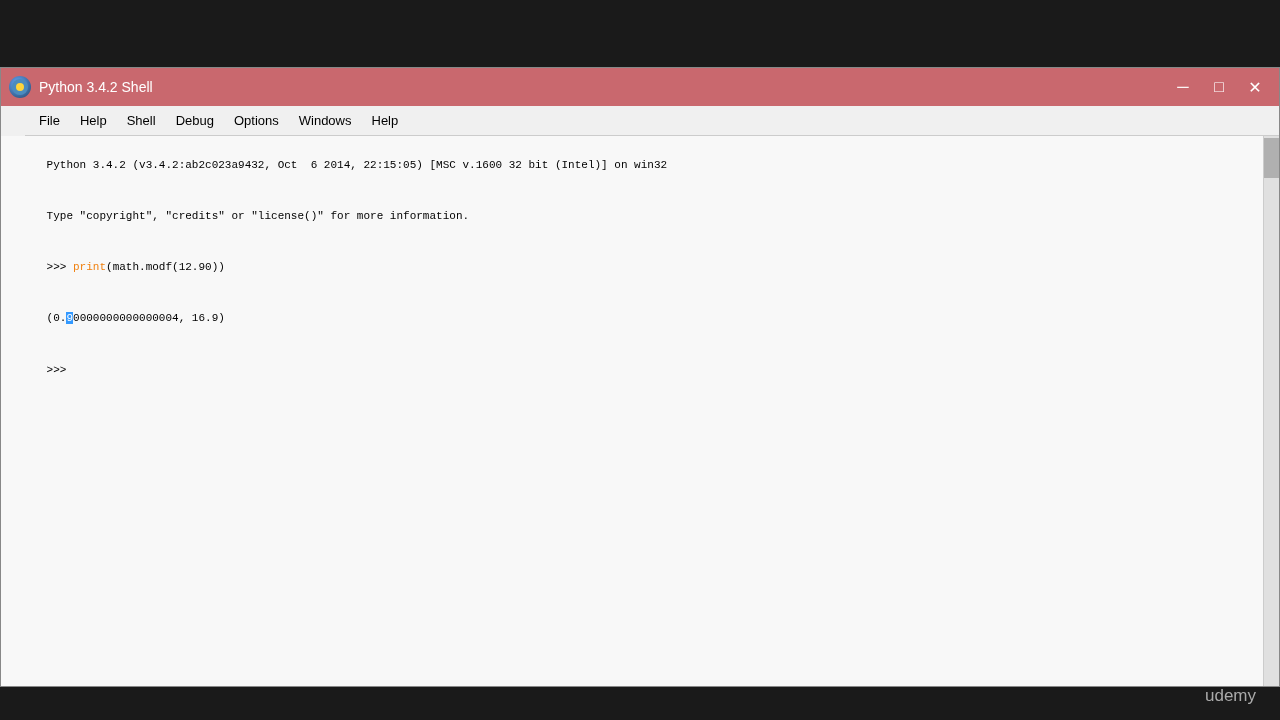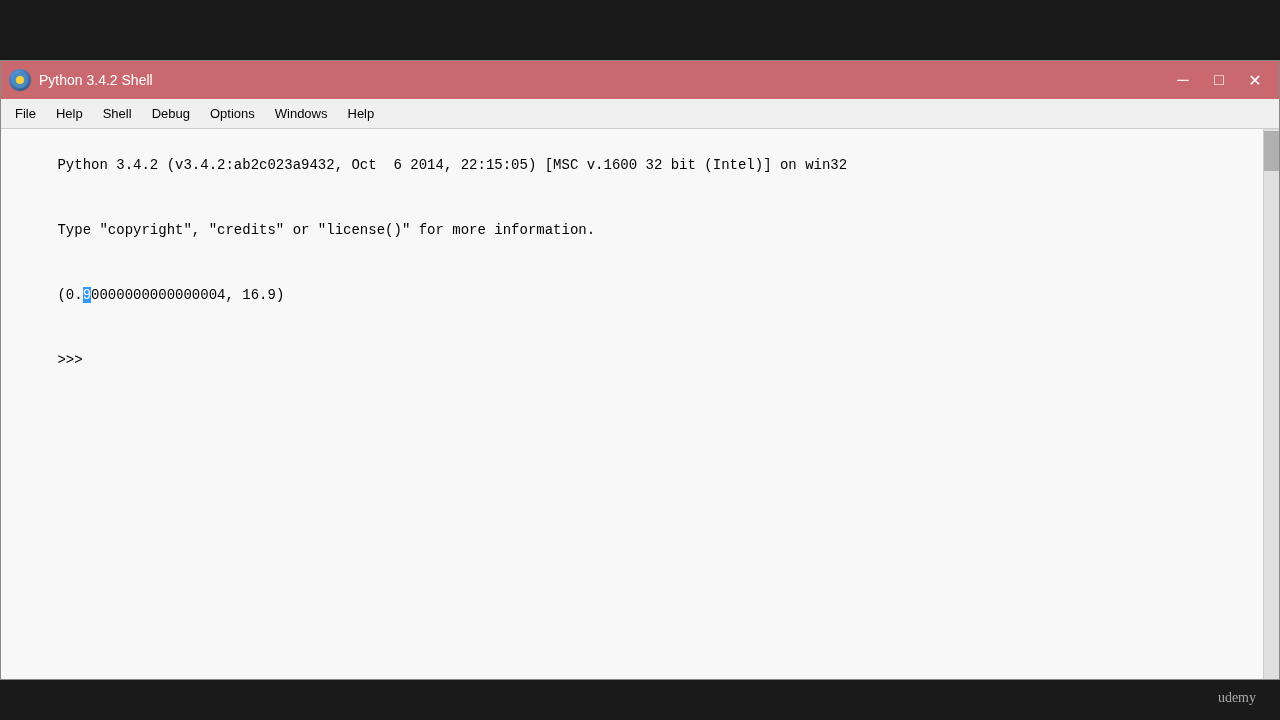--- a/index.html
+++ b/index.html
@@ -10,21 +10,21 @@
       overflow: hidden;
       font-family: 'Courier New', Courier, monospace;
     }
     .taskbar-top {
       width: 100%;
       height: 60px;
       background: #1a1a1a;
     }
     .window {
       position: absolute;
-      top: 60px;
+      top: 67px;
       left: 0;
       width: 1280px;
       height: 620px;
       background: #f0f0f0;
       border: 1px solid #888;
       display: flex;
       flex-direction: column;
     }
     .title-bar {
       background: #c9686e;
@@ -76,35 +76,36 @@
       font-family: 'Segoe UI', Arial, sans-serif;
     }
     .menu-bar {
       background: #f0f0f0;
       height: 30px;
       display: flex;
       align-items: center;
       padding: 0 4px;
       border-bottom: 1px solid #ccc;
       flex-shrink: 0;
+      margin-left: 24px;
     }
     .menu-item {
       padding: 4px 10px;
       font-family: 'Segoe UI', Arial, sans-serif;
       font-size: 13px;
       cursor: pointer;
       color: #000;
     }
     .shell-content {
       flex: 1;
       background: #f8f8f8;
       padding: 4px 6px;
       overflow: hidden;
       position: relative;
-      font-size: 14px;
+      font-size: 11px;
       line-height: 1.55;
       color: #000;
     }
     .line {
       white-space: pre;
     }
     .line-info {
       color: #000;
     }
     .line-prompt {
@@ -132,22 +133,22 @@
       height: 40px;
       background: #b0b0b0;
       position: absolute;
       top: 2px;
     }
     .watermark {
       position: absolute;
       bottom: 14px;
       right: 24px;
       color: #aaa;
-      font-family: Liberation Serif, serif;
-      font-size: 14px;
+      font-family: Liberation Sans, sans-serif;
+      font-size: 17px;
     }
   </style>
 </head>
 <body>
 
 <div class="taskbar-top"></div>
 
 <div class="window">
 
   <div class="title-bar">
@@ -177,20 +178,23 @@
     <span class="menu-item">Help</span>
   </div>
 
   <div class="shell-content">
     <div class="line line-info">
       <span>Python 3.4.2 (v3.4.2:ab2c023a9432, Oct  6 2014, 22:15:05) [MSC v.1600 32 bit (Intel)] on win32</span>
     </div>
     <div class="line line-info">
       <span>Type "copyright", "credits" or "license()" for more information.</span>
     </div>
+    <div class="line line-prompt">
+      <span>&gt;&gt;&gt; </span><span class="kw">print</span><span>(math.modf(12.90))</span>
+    </div>
     <div class="line result-line">
       <span>(0.</span><span class="highlight-blue">9</span><span>0000000000000004, 16.9)</span>
     </div>
     <div class="line line-prompt">
       <span>&gt;&gt;&gt; </span>
     </div>
 
     <div class="scrollbar">
       <div class="scrollbar-thumb"></div>
     </div>

